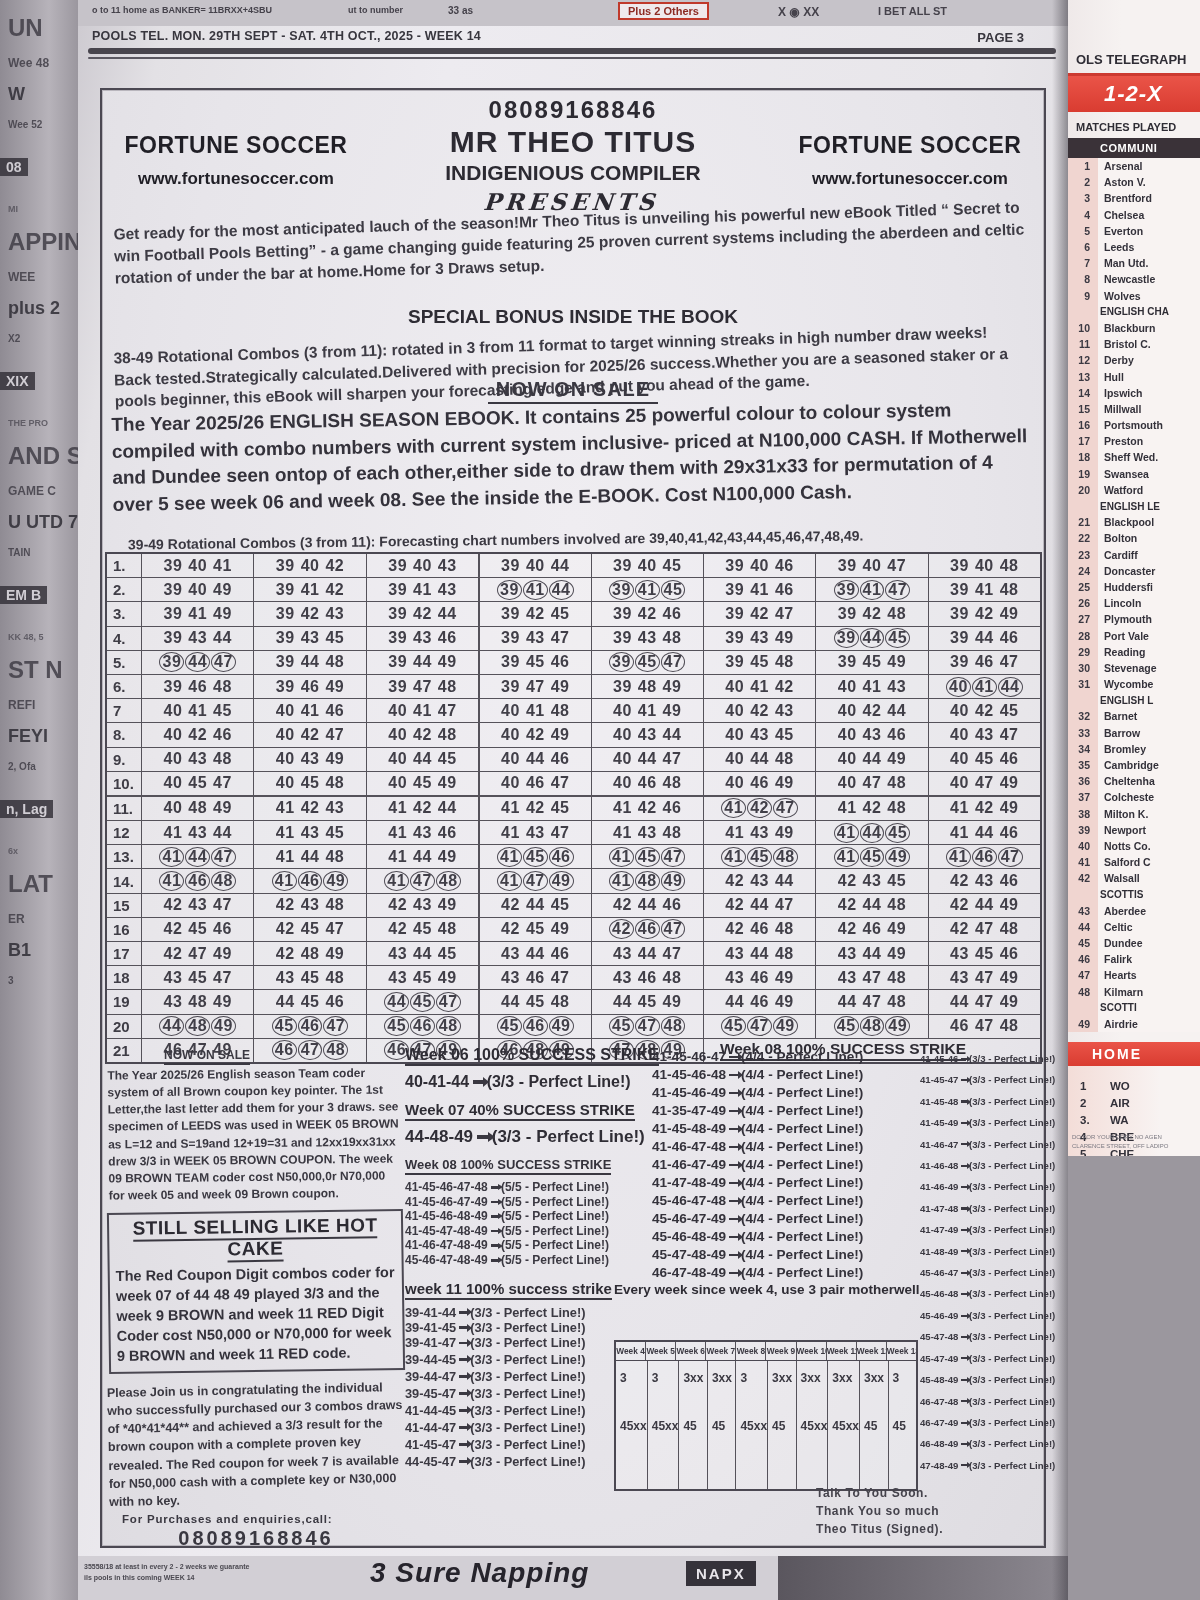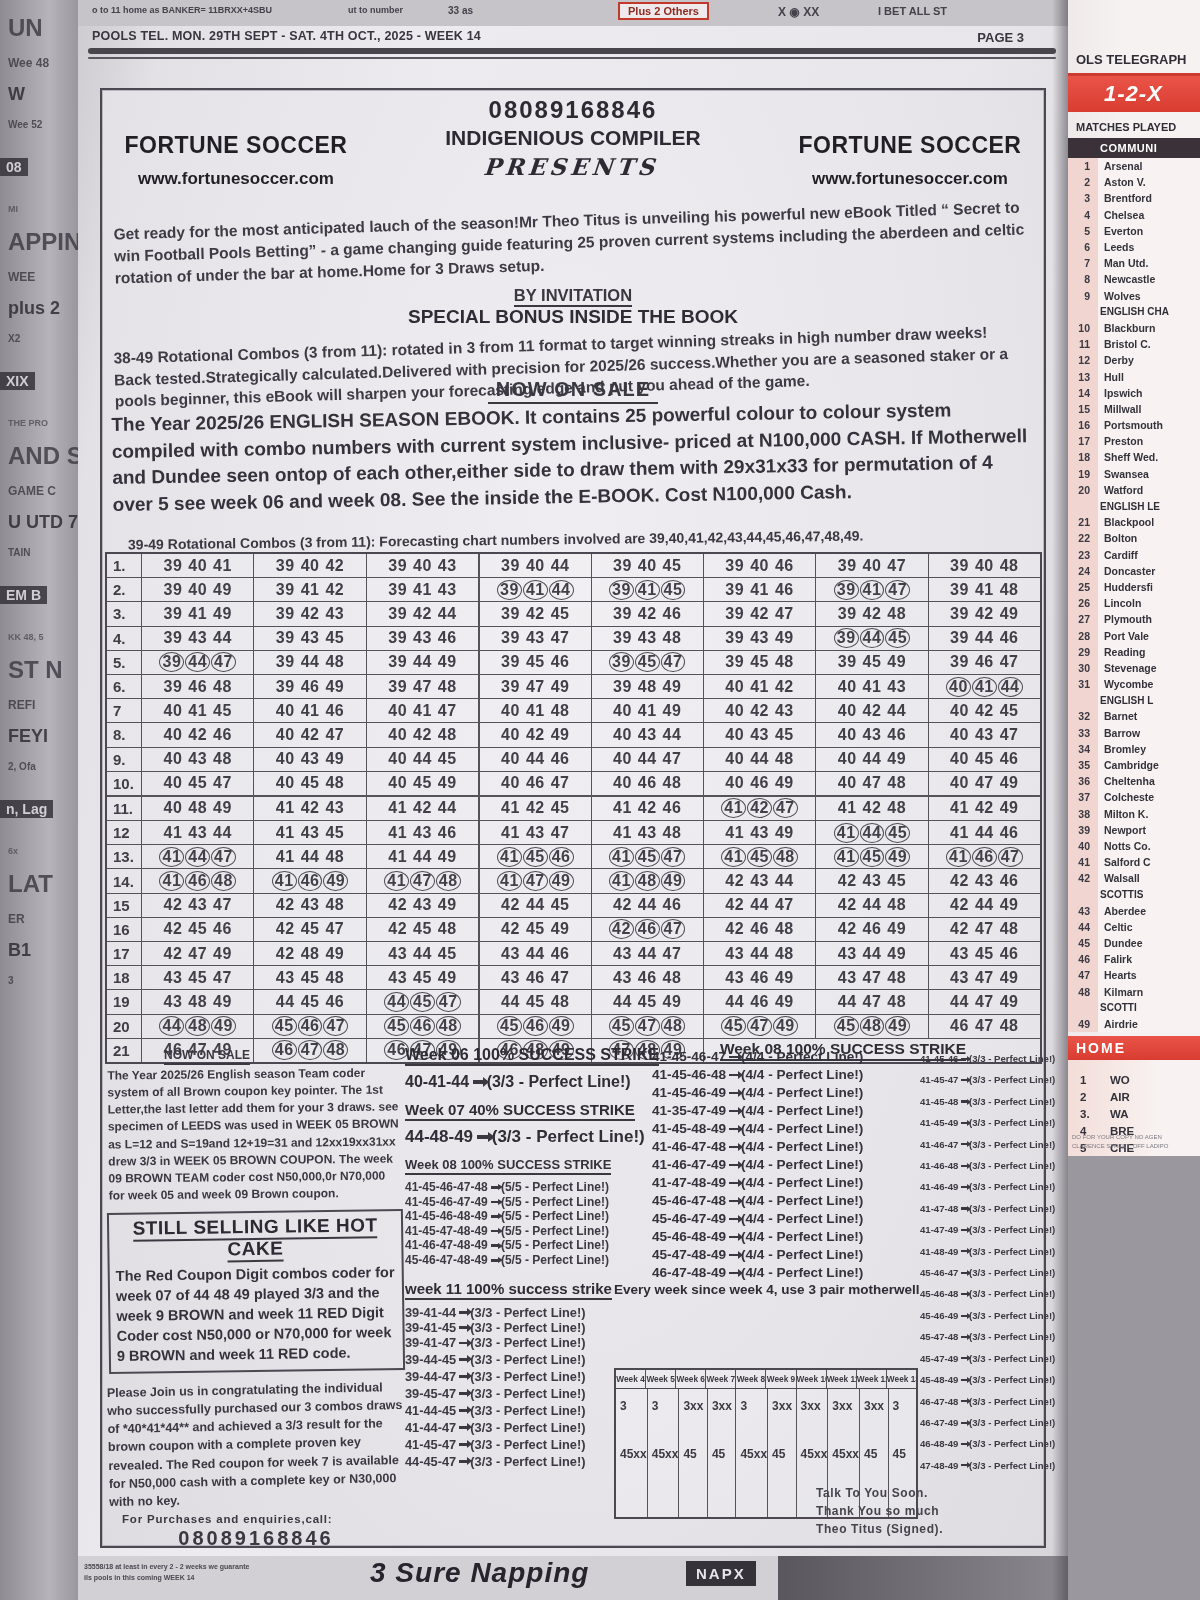--- a/index.html
+++ b/index.html
@@ -92,21 +92,21 @@
     border-left:.42em solid var(--ink);border-top:.32em solid transparent;border-bottom:.32em solid transparent}
   .big-line{font-size:16px;margin:9px 0 10px;color:#2f2d35}
   .mt8{margin-top:8px}.mt12{margin-top:12px}
   .list55 .sline{font-size:12px;line-height:14.6px}
   .list11 .sline{font-size:12.8px;line-height:15.4px}
   .colB .list11 .sline:nth-child(n+4){line-height:17px}
 
   .colC{position:absolute;left:550px;top:958px;width:278px}
   .list44 .sline{font-size:13.6px;line-height:18px;color:#34323b}
   .mw-title{position:absolute;left:512px;top:1192px;font-size:13.5px;font-weight:bold;white-space:nowrap;color:#2e2c34}
-  .mw{position:absolute;left:512px;top:1278px;width:300px;border:2px solid #4b4852;background:rgba(255,255,255,.2)}
+  .mw{position:absolute;left:512px;top:1250px;width:300px;border:2px solid #4b4852;background:rgba(255,255,255,.2)}
   .mw-head{display:flex;border-bottom:1.5px solid #4b4852}
   .mw-th{flex:1;font-size:8.3px;font-weight:bold;text-align:center;padding:4px 0;border-left:1px solid #55525a;
     white-space:nowrap;overflow:hidden;color:#3b3942}
   .mw-th:first-child{border-left:none}
   .mw-body{display:flex;height:128px}
   .mw-td{flex:1;border-left:1px solid #55525a;font-size:12px;font-weight:bold;text-align:left;padding:10px 0 0 4px;color:#3b3942}
   .mw-td:first-child{border-left:none}
   .mw-v2{margin-top:34px}
   .signoff{position:absolute;left:714px;top:1394px;font-size:12px;font-weight:bold;letter-spacing:.6px;
     line-height:1.5;color:#45434c}
@@ -124,22 +124,22 @@
   .rp-matches{font-size:11px;font-weight:bold;padding:9px 0 5px 8px;white-space:nowrap}
   .rp-colhead{background:#3a3238;color:#fff;font-size:11px;font-weight:bold;padding:4px 0 4px 32px;
     letter-spacing:.5px;white-space:nowrap}
   .team-list{background:linear-gradient(to right,#f0d5d0 0,#f0d5d0 30px,#f8f3f2 30px)}
   .team-row{display:flex;height:16.2px;align-items:center;font-size:10.5px;font-weight:bold;white-space:nowrap}
   .team-num{width:22px;flex:none;text-align:right;color:#3b3942}
   .team-name{padding-left:14px;color:#33313a}
   .team-head{height:16.2px;display:flex;align-items:center;padding-left:32px;font-size:10px;font-weight:bold;
     color:#2f2d35;white-space:nowrap}
   .rp-note{font-size:7.6px;font-weight:bold;color:#5c5a63;padding-left:30px;line-height:1.95;white-space:nowrap}
-  .rp-home-banner{margin-top:4px;height:24px;background:linear-gradient(#ea5448,#d93c31);color:#fff;
-    font-size:14px;font-weight:bold;display:flex;align-items:center;padding-left:8px;letter-spacing:2px}
+  .rp-home-banner{margin-top:10px;height:24px;background:linear-gradient(#ea5448,#d93c31);color:#fff;
+    font-size:14px;font-weight:bold;display:flex;align-items:center;padding-left:24px;letter-spacing:2px}
   .home-list{padding:12px 0 0 12px;background:linear-gradient(to right,#f3ddd8,#f8f3f2 70%)}
   .home-row{display:flex;gap:12px;font-size:11.5px;font-weight:bold;line-height:17px;color:#33313a}
   .home-row.gap{margin-top:14px}
   .home-row.st{text-decoration:line-through;text-decoration-color:#c2473d}
   .home-row .hn{width:18px;text-align:left}
   .rp-fine{position:absolute;left:0;bottom:4px;width:132px;font-size:6px;color:#7a7880;line-height:1.6;
     padding-left:4px;white-space:nowrap}
 
   
   .bottom-strip{position:absolute;left:78px;top:1556px;width:990px;height:44px;background:#d2cfd5;overflow:hidden}
@@ -173,31 +173,31 @@
 
   <div class="main-box">
 
     <div class="masthead">
       <div class="brand">
         <div class="brand-title">FORTUNE SOCCER</div>
         <div class="brand-url">www.fortunesoccer.com</div>
       </div>
       <div class="mast-center">
         <div class="mast-phone">08089168846</div>
+        <div class="mast-name">MR THEO TITUS</div>
         <div class="mast-sub">INDIGENIOUS COMPILER</div>
         <div class="mast-presents">PRESENTS</div>
       </div>
       <div class="brand">
         <div class="brand-title">FORTUNE SOCCER</div>
         <div class="brand-url">www.fortunesoccer.com</div>
       </div>
     </div>
 
     <div class="para intro">Get ready for the most anticipated lauch of the season!Mr Theo Titus is unveiling his powerful new eBook Titled “ Secret to win Football Pools Betting” - a game changing guide featuring 25 proven current systems including the aberdeen and celtic rotation of under the bar at home.Home for 3 Draws setup.</div>
-    <div class="invitation"><span class="uline-sm">BY INVITATION</span></div>
     <div class="special">SPECIAL BONUS INSIDE THE BOOK</div>
     <div class="para combos38">38-49 Rotational Combos (3 from 11): rotated in 3 from 11 format to target winning streaks in high number draw weeks! Back tested.Strategically calculated.Delivered with precision for 2025/26 success.Whether you are a seasoned staker or a pools beginner, this eBook will sharpen your forecasting  edge and put you ahead of the game.</div>
     <div class="nowonsale"><span class="uline">NOW ON SALE</span></div>
     <div class="para sale">The Year 2025/26 ENGLISH SEASON EBOOK. It contains 25 powerful colour to colour system compiled with combo numbers with current system inclusive- priced at N100,000 CASH. If Motherwell and Dundee seen ontop of each other,either side to draw them with 29x31x33 for permutation of 4 over 5 see week 06 and week 08. See the inside the E-BOOK. Cost N100,000 Cash.</div>
     <div class="caption">39-49 Rotational Combos (3 from 11): Forecasting chart numbers involved are  39,40,41,42,43,44,45,46,47,48,49.</div>
 
     <div class="ctable" id="comboTable">
         <div class="trow">
           <span class="rlab">1.</span>
           <div class="tcell">

